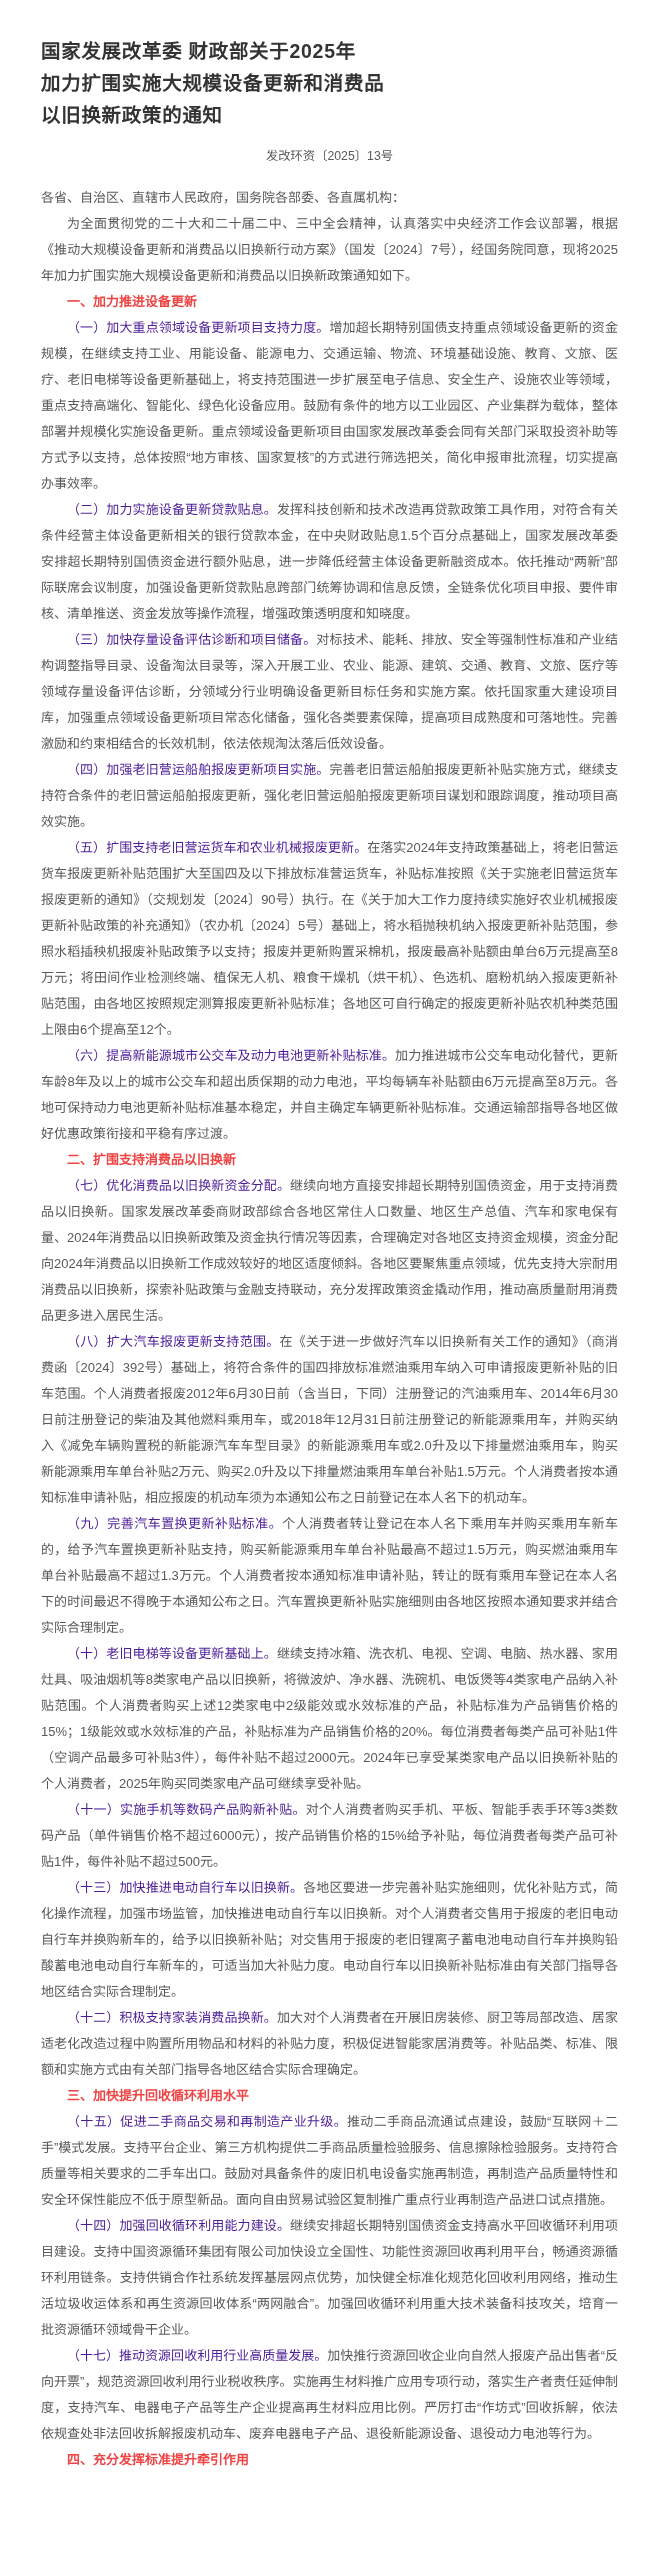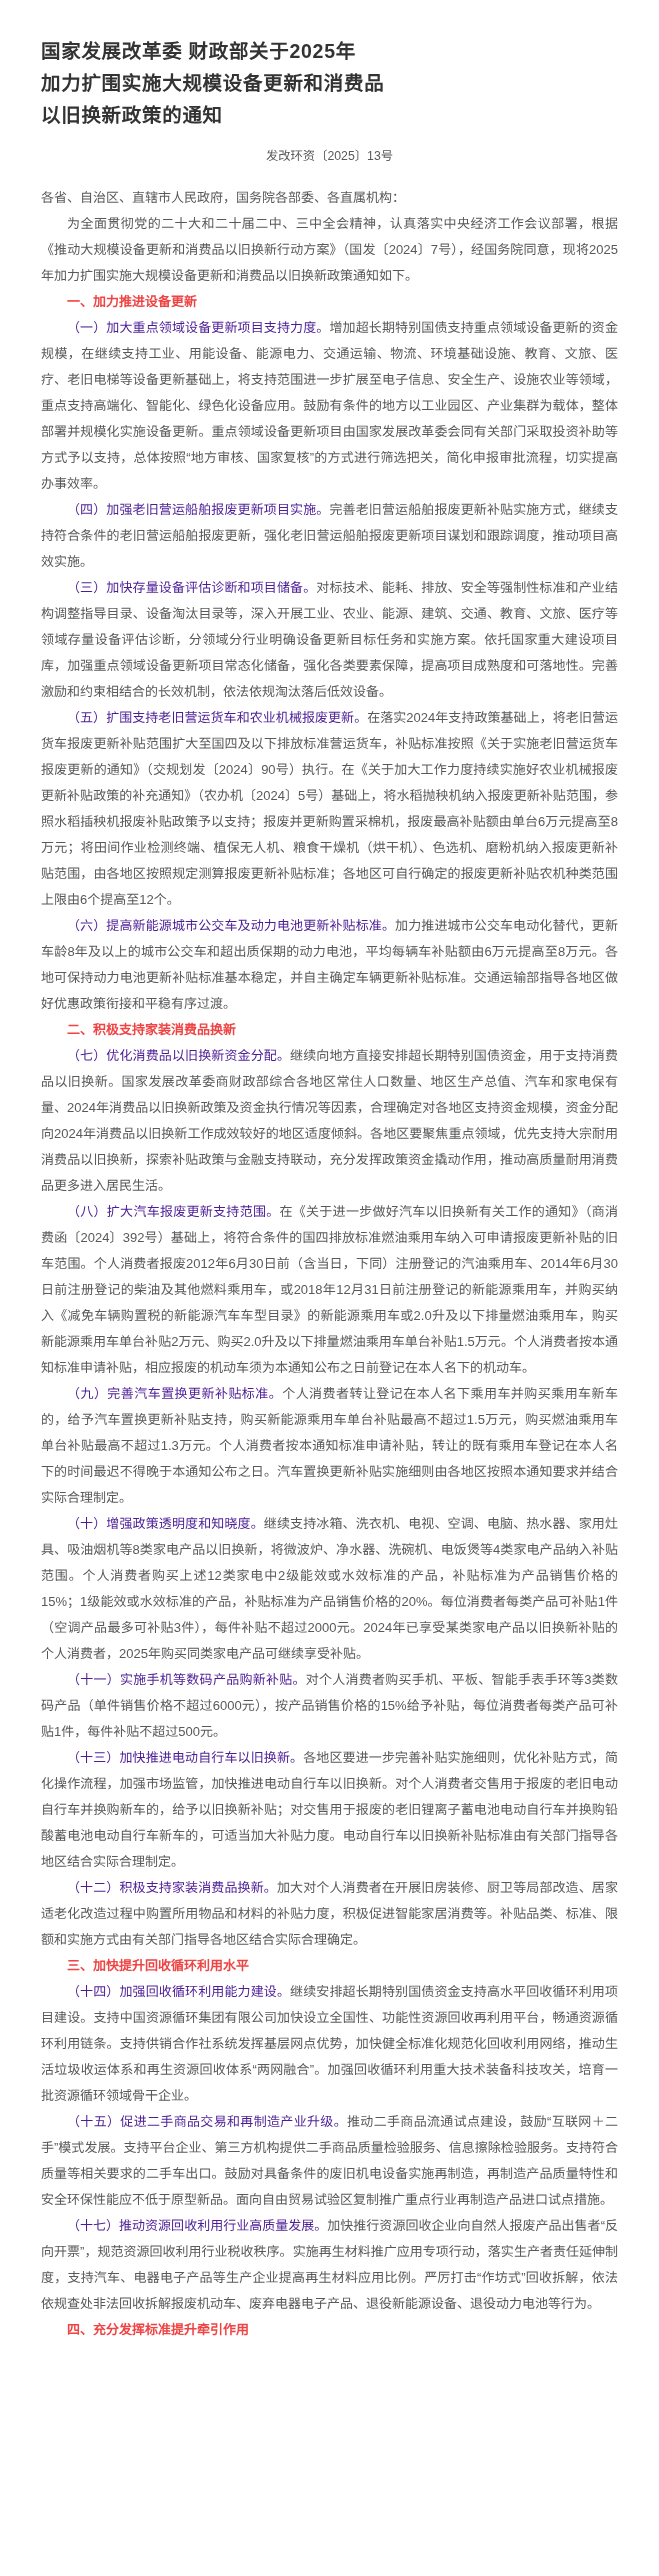--- a/index.html
+++ b/index.html
@@ -19,33 +19,34 @@
 <div class="page">
   <h1 class="doc-title">国家发展改革委 财政部关于2025年
 加力扩围实施大规模设备更新和消费品
 以旧换新政策的通知</h1>
   <div class="doc-number">发改环资〔2025〕13号</div>
   <p class="salutation">各省、自治区、直辖市人民政府，国务院各部委、各直属机构：</p>
   <p class="para">为全面贯彻党的二十大和二十届二中、三中全会精神，认真落实中央经济工作会议部署，根据《推动大规模设备更新和消费品以旧换新行动方案》（国发〔2024〕7号），经国务院同意，现将2025年加力扩围实施大规模设备更新和消费品以旧换新政策通知如下。</p>
   <div>
       <h2 class="sec-head">一、加力推进设备更新</h2>
       <p class="para"><strong>（一）加大重点领域设备更新项目支持力度。</strong>增加超长期特别国债支持重点领域设备更新的资金规模，在继续支持工业、用能设备、能源电力、交通运输、物流、环境基础设施、教育、文旅、医疗、老旧电梯等设备更新基础上，将支持范围进一步扩展至电子信息、安全生产、设施农业等领域，重点支持高端化、智能化、绿色化设备应用。鼓励有条件的地方以工业园区、产业集群为载体，整体部署并规模化实施设备更新。重点领域设备更新项目由国家发展改革委会同有关部门采取投资补助等方式予以支持，总体按照“地方审核、国家复核”的方式进行筛选把关，简化申报审批流程，切实提高办事效率。</p>
+      <p class="para"><strong>（二）加力实施设备更新贷款贴息。</strong>发挥科技创新和技术改造再贷款政策工具作用，对符合有关条件经营主体设备更新相关的银行贷款本金，在中央财政贴息1.5个百分点基础上，国家发展改革委安排超长期特别国债资金进行额外贴息，进一步降低经营主体设备更新融资成本。依托推动“两新”部际联席会议制度，加强设备更新贷款贴息跨部门统筹协调和信息反馈，全链条优化项目申报、要件审核、清单推送、资金发放等操作流程，增强政策透明度和知晓度。</p>
+      <p class="para"><strong>（三）加快存量设备评估诊断和项目储备。</strong>对标技术、能耗、排放、安全等强制性标准和产业结构调整指导目录、设备淘汰目录等，深入开展工业、农业、能源、建筑、交通、教育、文旅、医疗等领域存量设备评估诊断，分领域分行业明确设备更新目标任务和实施方案。依托国家重大建设项目库，加强重点领域设备更新项目常态化储备，强化各类要素保障，提高项目成熟度和可落地性。完善激励和约束相结合的长效机制，依法依规淘汰落后低效设备。</p>
       <p class="para"><strong>（四）加强老旧营运船舶报废更新项目实施。</strong>完善老旧营运船舶报废更新补贴实施方式，继续支持符合条件的老旧营运船舶报废更新，强化老旧营运船舶报废更新项目谋划和跟踪调度，推动项目高效实施。</p>
-      <p class="para"><strong>（三）加快存量设备评估诊断和项目储备。</strong>对标技术、能耗、排放、安全等强制性标准和产业结构调整指导目录、设备淘汰目录等，深入开展工业、农业、能源、建筑、交通、教育、文旅、医疗等领域存量设备评估诊断，分领域分行业明确设备更新目标任务和实施方案。依托国家重大建设项目库，加强重点领域设备更新项目常态化储备，强化各类要素保障，提高项目成熟度和可落地性。完善激励和约束相结合的长效机制，依法依规淘汰落后低效设备。</p>
       <p class="para"><strong>（五）扩围支持老旧营运货车和农业机械报废更新。</strong>在落实2024年支持政策基础上，将老旧营运货车报废更新补贴范围扩大至国四及以下排放标准营运货车，补贴标准按照《关于实施老旧营运货车报废更新的通知》（交规划发〔2024〕90号）执行。在《关于加大工作力度持续实施好农业机械报废更新补贴政策的补充通知》（农办机〔2024〕5号）基础上，将水稻抛秧机纳入报废更新补贴范围，参照水稻插秧机报废补贴政策予以支持；报废并更新购置采棉机，报废最高补贴额由单台6万元提高至8万元；将田间作业检测终端、植保无人机、粮食干燥机（烘干机）、色选机、磨粉机纳入报废更新补贴范围，由各地区按照规定测算报废更新补贴标准；各地区可自行确定的报废更新补贴农机种类范围上限由6个提高至12个。</p>
       <p class="para"><strong>（六）提高新能源城市公交车及动力电池更新补贴标准。</strong>加力推进城市公交车电动化替代，更新车龄8年及以上的城市公交车和超出质保期的动力电池，平均每辆车补贴额由6万元提高至8万元。各地可保持动力电池更新补贴标准基本稳定，并自主确定车辆更新补贴标准。交通运输部指导各地区做好优惠政策衔接和平稳有序过渡。</p>
-      <h2 class="sec-head">二、积极支持家装消费品换新</h2>
+      <h2 class="sec-head">二、扩围支持消费品以旧换新</h2>
       <p class="para"><strong>（七）优化消费品以旧换新资金分配。</strong>继续向地方直接安排超长期特别国债资金，用于支持消费品以旧换新。国家发展改革委商财政部综合各地区常住人口数量、地区生产总值、汽车和家电保有量、2024年消费品以旧换新政策及资金执行情况等因素，合理确定对各地区支持资金规模，资金分配向2024年消费品以旧换新工作成效较好的地区适度倾斜。各地区要聚焦重点领域，优先支持大宗耐用消费品以旧换新，探索补贴政策与金融支持联动，充分发挥政策资金撬动作用，推动高质量耐用消费品更多进入居民生活。</p>
       <p class="para"><strong>（八）扩大汽车报废更新支持范围。</strong>在《关于进一步做好汽车以旧换新有关工作的通知》（商消费函〔2024〕392号）基础上，将符合条件的国四排放标准燃油乘用车纳入可申请报废更新补贴的旧车范围。个人消费者报废2012年6月30日前（含当日，下同）注册登记的汽油乘用车、2014年6月30日前注册登记的柴油及其他燃料乘用车，或2018年12月31日前注册登记的新能源乘用车，并购买纳入《减免车辆购置税的新能源汽车车型目录》的新能源乘用车或2.0升及以下排量燃油乘用车，购买新能源乘用车单台补贴2万元、购买2.0升及以下排量燃油乘用车单台补贴1.5万元。个人消费者按本通知标准申请补贴，相应报废的机动车须为本通知公布之日前登记在本人名下的机动车。</p>
       <p class="para"><strong>（九）完善汽车置换更新补贴标准。</strong>个人消费者转让登记在本人名下乘用车并购买乘用车新车的，给予汽车置换更新补贴支持，购买新能源乘用车单台补贴最高不超过1.5万元，购买燃油乘用车单台补贴最高不超过1.3万元。个人消费者按本通知标准申请补贴，转让的既有乘用车登记在本人名下的时间最迟不得晚于本通知公布之日。汽车置换更新补贴实施细则由各地区按照本通知要求并结合实际合理制定。</p>
-      <p class="para"><strong>（十）增强政策透明度和知晓度。</strong>继续支持冰箱、洗衣机、电视、空调、电脑、热水器、家用灶具、吸油烟机等8类家电产品以旧换新，将微波炉、净水器、洗碗机、电饭煲等4类家电产品纳入补贴范围。个人消费者购买上述12类家电中2级能效或水效标准的产品，补贴标准为产品销售价格的15%；1级能效或水效标准的产品，补贴标准为产品销售价格的20%。每位消费者每类产品可补贴1件（空调产品最多可补贴3件），每件补贴不超过2000元。2024年已享受某类家电产品以旧换新补贴的个人消费者，2025年购买同类家电产品可继续享受补贴。</p>
+      <p class="para"><strong>（十）老旧电梯等设备更新基础上。</strong>继续支持冰箱、洗衣机、电视、空调、电脑、热水器、家用灶具、吸油烟机等8类家电产品以旧换新，将微波炉、净水器、洗碗机、电饭煲等4类家电产品纳入补贴范围。个人消费者购买上述12类家电中2级能效或水效标准的产品，补贴标准为产品销售价格的15%；1级能效或水效标准的产品，补贴标准为产品销售价格的20%。每位消费者每类产品可补贴1件（空调产品最多可补贴3件），每件补贴不超过2000元。2024年已享受某类家电产品以旧换新补贴的个人消费者，2025年购买同类家电产品可继续享受补贴。</p>
       <p class="para"><strong>（十一）实施手机等数码产品购新补贴。</strong>对个人消费者购买手机、平板、智能手表手环等3类数码产品（单件销售价格不超过6000元），按产品销售价格的15%给予补贴，每位消费者每类产品可补贴1件，每件补贴不超过500元。</p>
       <p class="para"><strong>（十三）加快推进电动自行车以旧换新。</strong>各地区要进一步完善补贴实施细则，优化补贴方式，简化操作流程，加强市场监管，加快推进电动自行车以旧换新。对个人消费者交售用于报废的老旧电动自行车并换购新车的，给予以旧换新补贴；对交售用于报废的老旧锂离子蓄电池电动自行车并换购铅酸蓄电池电动自行车新车的，可适当加大补贴力度。电动自行车以旧换新补贴标准由有关部门指导各地区结合实际合理制定。</p>
       <p class="para"><strong>（十二）积极支持家装消费品换新。</strong>加大对个人消费者在开展旧房装修、厨卫等局部改造、居家适老化改造过程中购置所用物品和材料的补贴力度，积极促进智能家居消费等。补贴品类、标准、限额和实施方式由有关部门指导各地区结合实际合理确定。</p>
       <h2 class="sec-head">三、加快提升回收循环利用水平</h2>
+      <p class="para"><strong>（十五）促进二手商品交易和再制造产业升级。</strong>推动二手商品流通试点建设，鼓励“互联网＋二手”模式发展。支持平台企业、第三方机构提供二手商品质量检验服务、信息擦除检验服务。支持符合质量等相关要求的二手车出口。鼓励对具备条件的废旧机电设备实施再制造，再制造产品质量特性和安全环保性能应不低于原型新品。面向自由贸易试验区复制推广重点行业再制造产品进口试点措施。</p>
       <p class="para"><strong>（十四）加强回收循环利用能力建设。</strong>继续安排超长期特别国债资金支持高水平回收循环利用项目建设。支持中国资源循环集团有限公司加快设立全国性、功能性资源回收再利用平台，畅通资源循环利用链条。支持供销合作社系统发挥基层网点优势，加快健全标准化规范化回收利用网络，推动生活垃圾收运体系和再生资源回收体系“两网融合”。加强回收循环利用重大技术装备科技攻关，培育一批资源循环领域骨干企业。</p>
-      <p class="para"><strong>（十五）促进二手商品交易和再制造产业升级。</strong>推动二手商品流通试点建设，鼓励“互联网＋二手”模式发展。支持平台企业、第三方机构提供二手商品质量检验服务、信息擦除检验服务。支持符合质量等相关要求的二手车出口。鼓励对具备条件的废旧机电设备实施再制造，再制造产品质量特性和安全环保性能应不低于原型新品。面向自由贸易试验区复制推广重点行业再制造产品进口试点措施。</p>
       <p class="para"><strong>（十七）推动资源回收利用行业高质量发展。</strong>加快推行资源回收企业向自然人报废产品出售者“反向开票”，规范资源回收利用行业税收秩序。实施再生材料推广应用专项行动，落实生产者责任延伸制度，支持汽车、电器电子产品等生产企业提高再生材料应用比例。严厉打击“作坊式”回收拆解，依法依规查处非法回收拆解报废机动车、废弃电器电子产品、退役新能源设备、退役动力电池等行为。</p>
       <h2 class="sec-head">四、充分发挥标准提升牵引作用</h2>
     </div>
 
 </div>
 
 
 </body></html>

